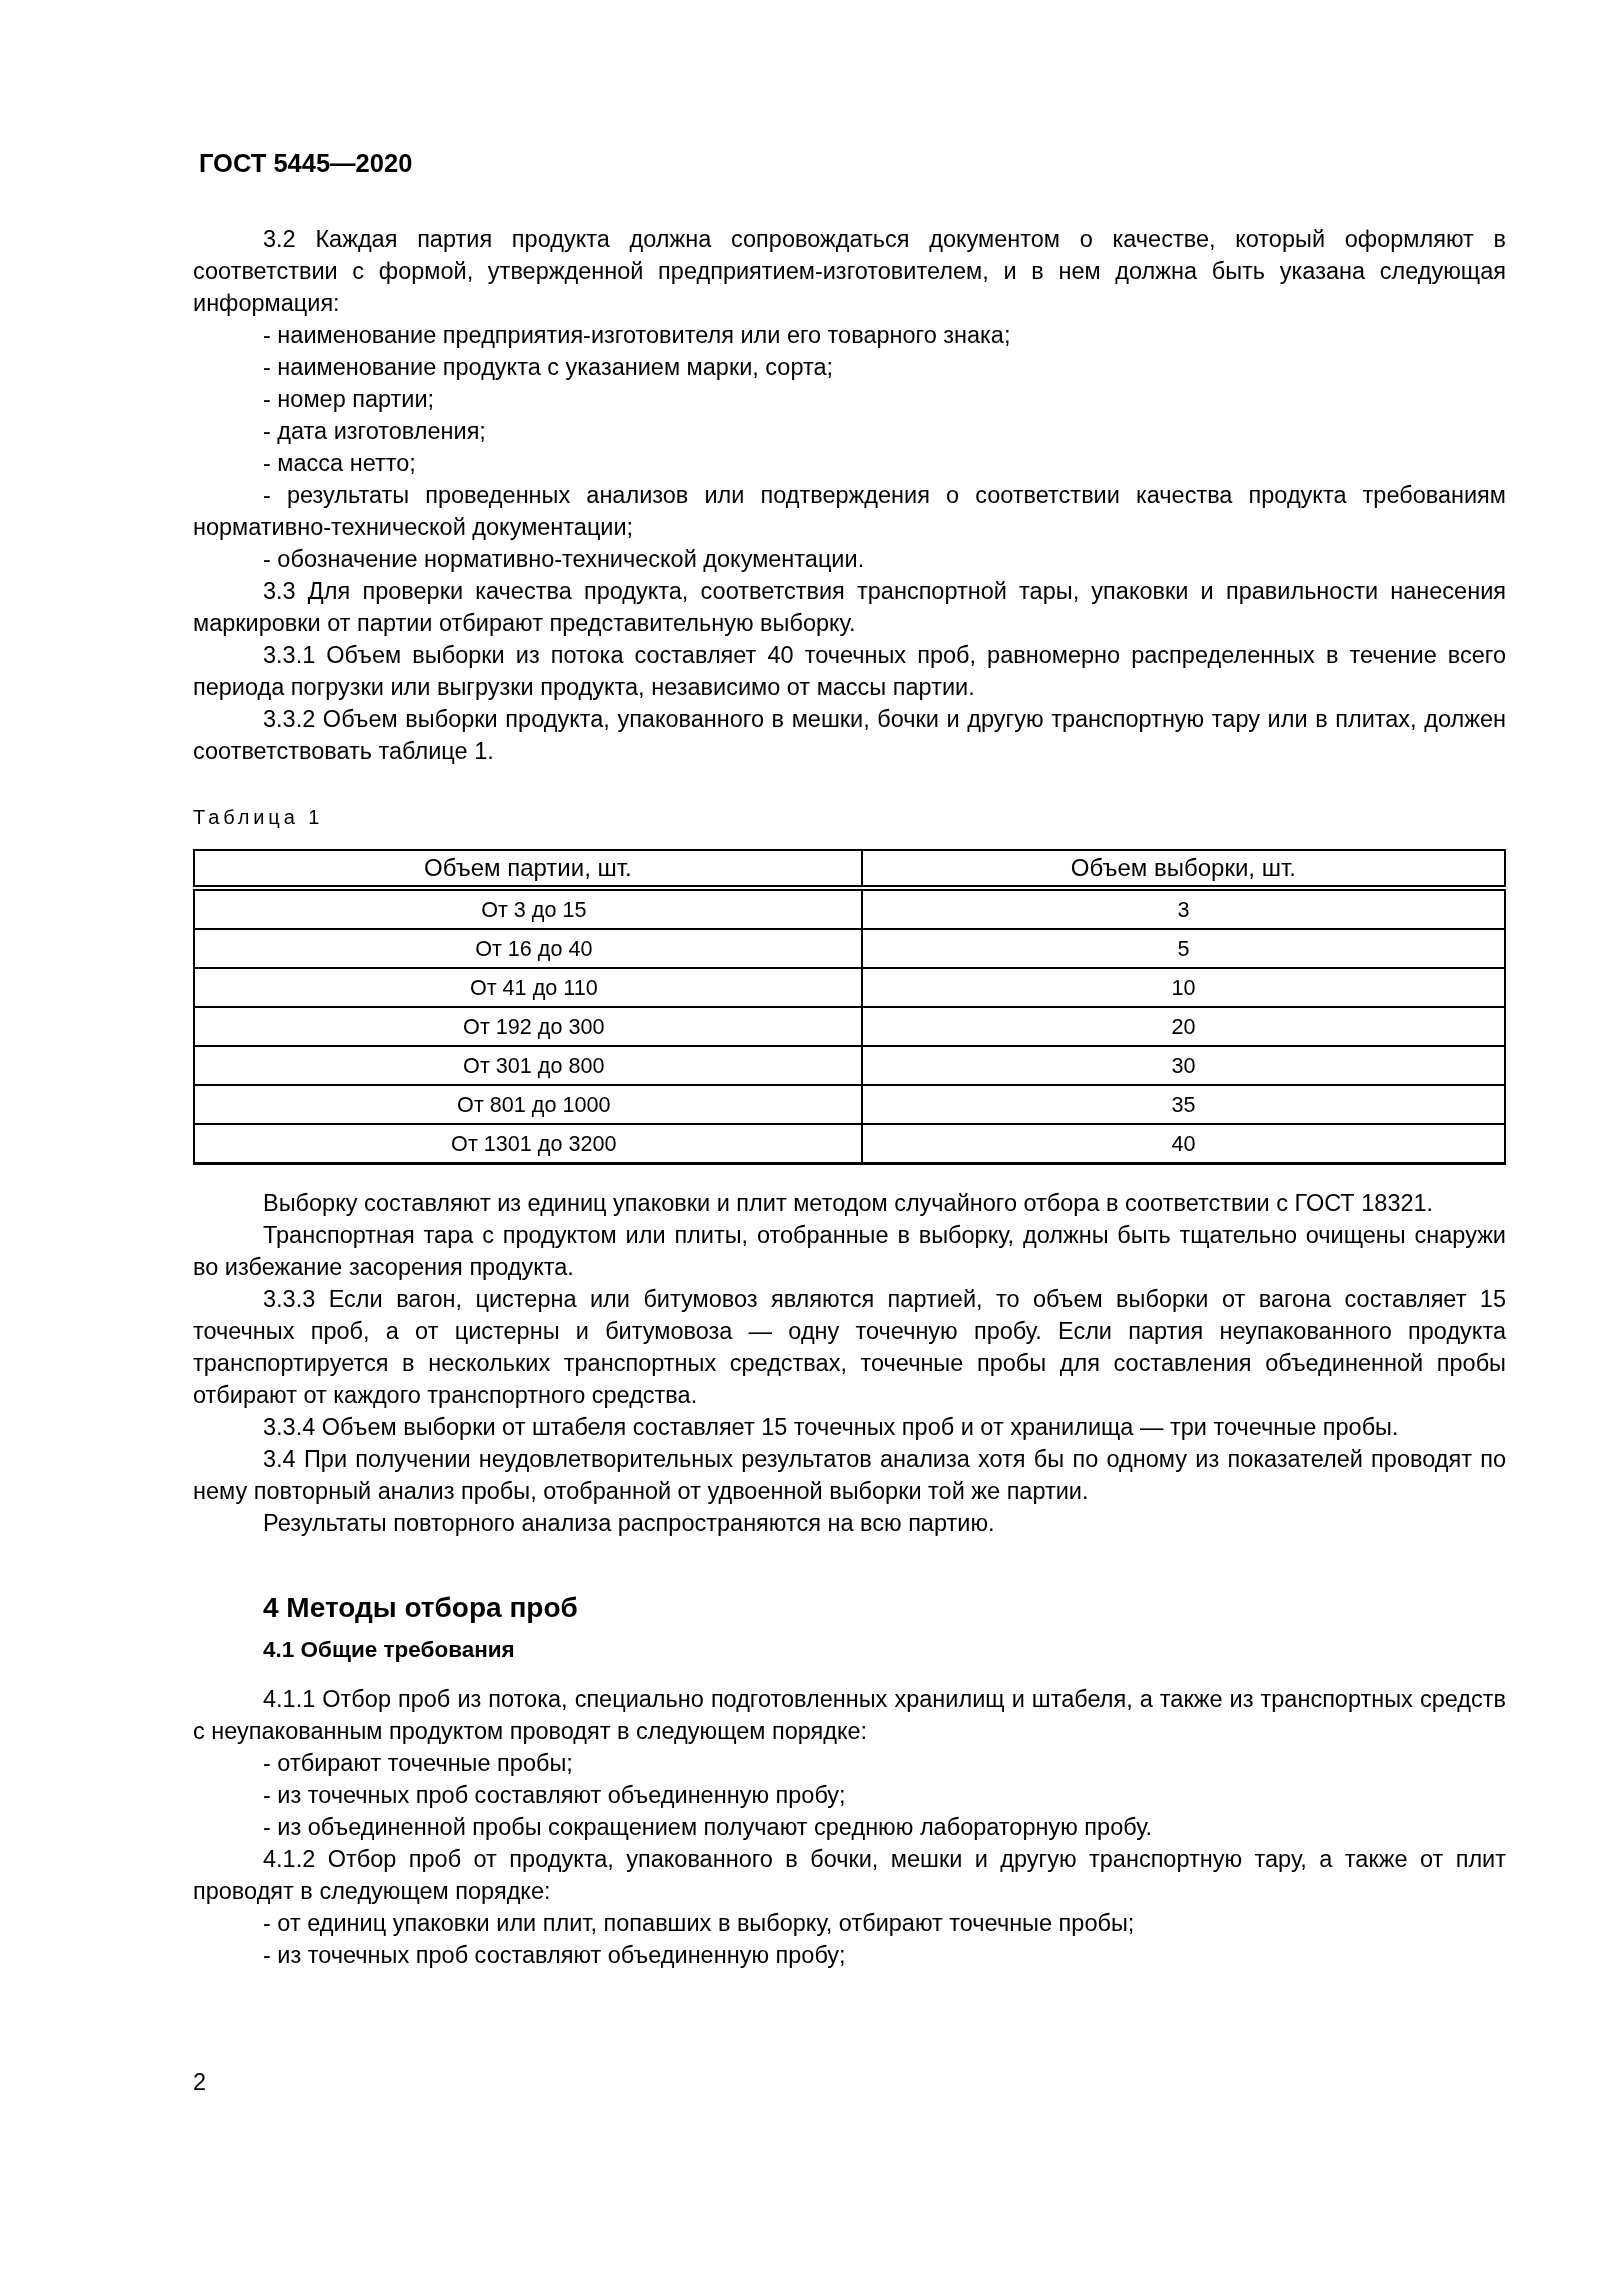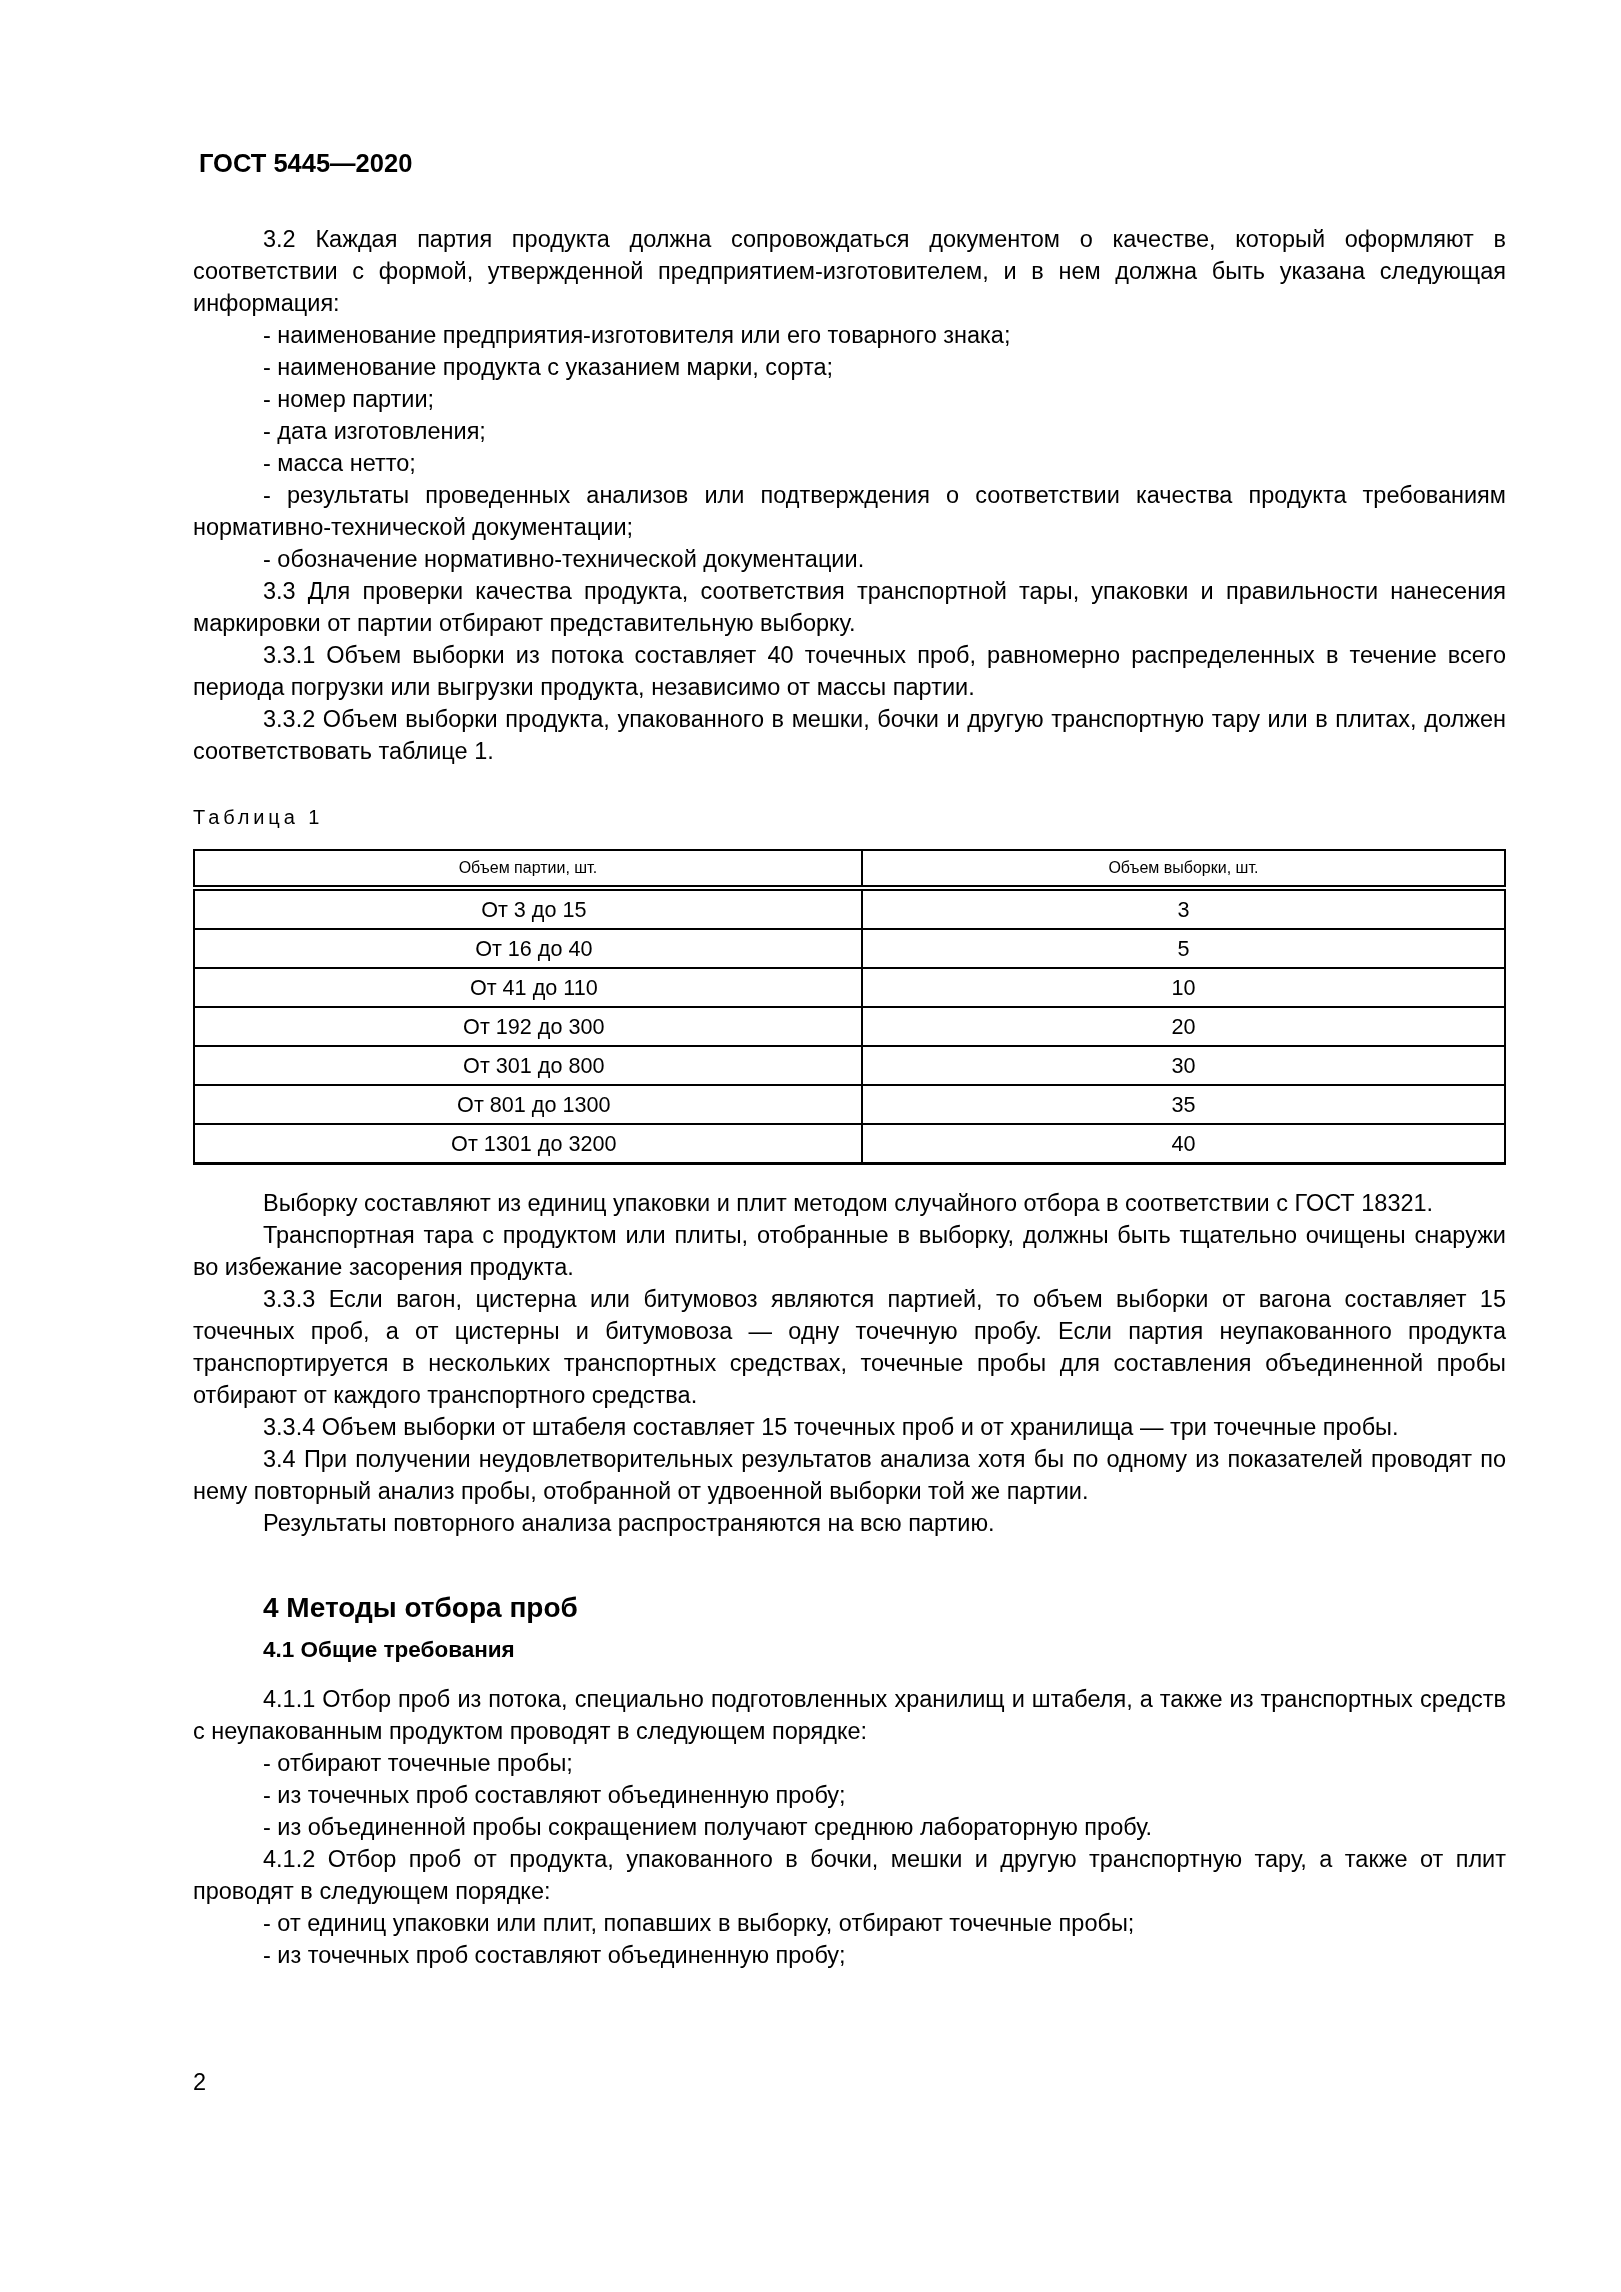--- a/index.html
+++ b/index.html
@@ -5,21 +5,21 @@
   html, body { margin: 0; padding: 0; background: #ffffff; }
   body { width: 1621px; height: 2293px; position: relative; overflow: hidden;
          font-family: "Liberation Sans", sans-serif; color: #000; }
   .page { position: absolute; left: 0; top: 0; width: 1621px; height: 2293px; }
   .header { position: absolute; left: 199px; top: 149px; font-size: 25.5px; font-weight: bold; line-height: 29px; }
   .content { position: absolute; left: 193px; top: 223px; width: 1313px; font-size: 23.5px; line-height: 32px; }
   .p { margin: 0; text-align: justify; text-indent: 70px; }
   .li { margin: 0; text-align: justify; text-indent: 70px; }
   .table-caption { margin: 37px 0 0 0; font-size: 20px; letter-spacing: 3.9px; line-height: 27.4px; }
   table.t1 { margin-top: 17.6px; width: 1313px; border-collapse: collapse; font-size: 21.6px; }
-  table.t1 th { font-weight: normal; font-size: 16px; height: 34px; padding: 0; text-align: center;
+  table.t1 th { font-weight: normal; font-size: 24px; height: 34px; padding: 0; text-align: center;
                 border: 2.9px solid #000; border-bottom: 6.9px double #000; vertical-align: middle; }
   table.t1 td { height: 37px; padding: 0 0 0 11.8px; border-left: 2.9px solid #000; border-right: 2.9px solid #000;
                 border-top: 2.9px solid #000; line-height: 37px; text-align: center; }
   table.t1 td.num { text-align: center; padding: 0; }
   table.t1 tr:last-child td { border-bottom: 3.9px solid #000; }
   table.t1 th:first-child, table.t1 td:first-child { width: 654px; }
   .after-table { margin-top: 21.6px; }
   .h1 { margin: 49px 0 0 70px; font-size: 28px; font-weight: bold; line-height: 39px; }
   .h2 { margin: 7.8px 0 0 70px; font-size: 22.5px; font-weight: bold; line-height: 31px; }
   .gap { height: 17.6px; }
@@ -70,21 +70,21 @@
         </tr>
         <tr>
           <td>От 192 до 300</td>
           <td class="num">20</td>
         </tr>
         <tr>
           <td>От 301 до 800</td>
           <td class="num">30</td>
         </tr>
         <tr>
-          <td>От 801 до 1300</td>
+          <td>От 801 до 1000</td>
           <td class="num">35</td>
         </tr>
         <tr>
           <td>От 1301 до 3200</td>
           <td class="num">40</td>
         </tr>
       </tbody>
     </table>
 
     <div class="after-table">

